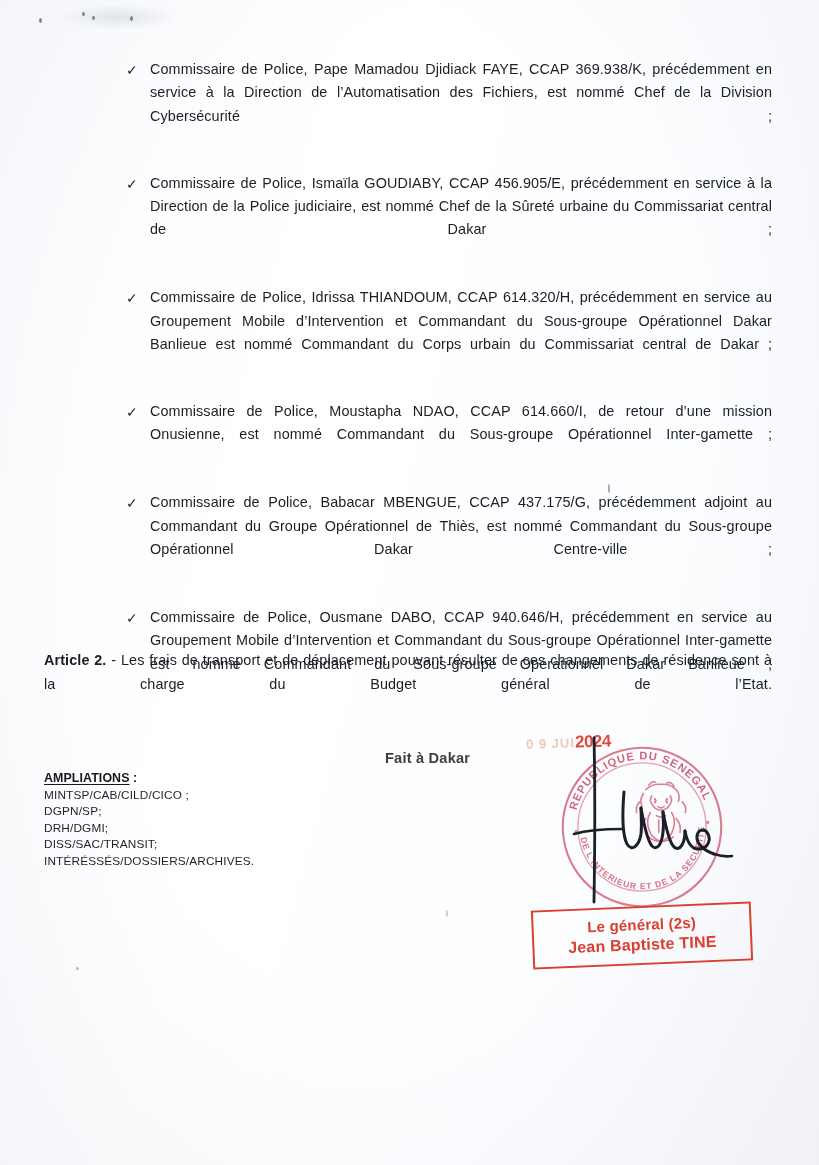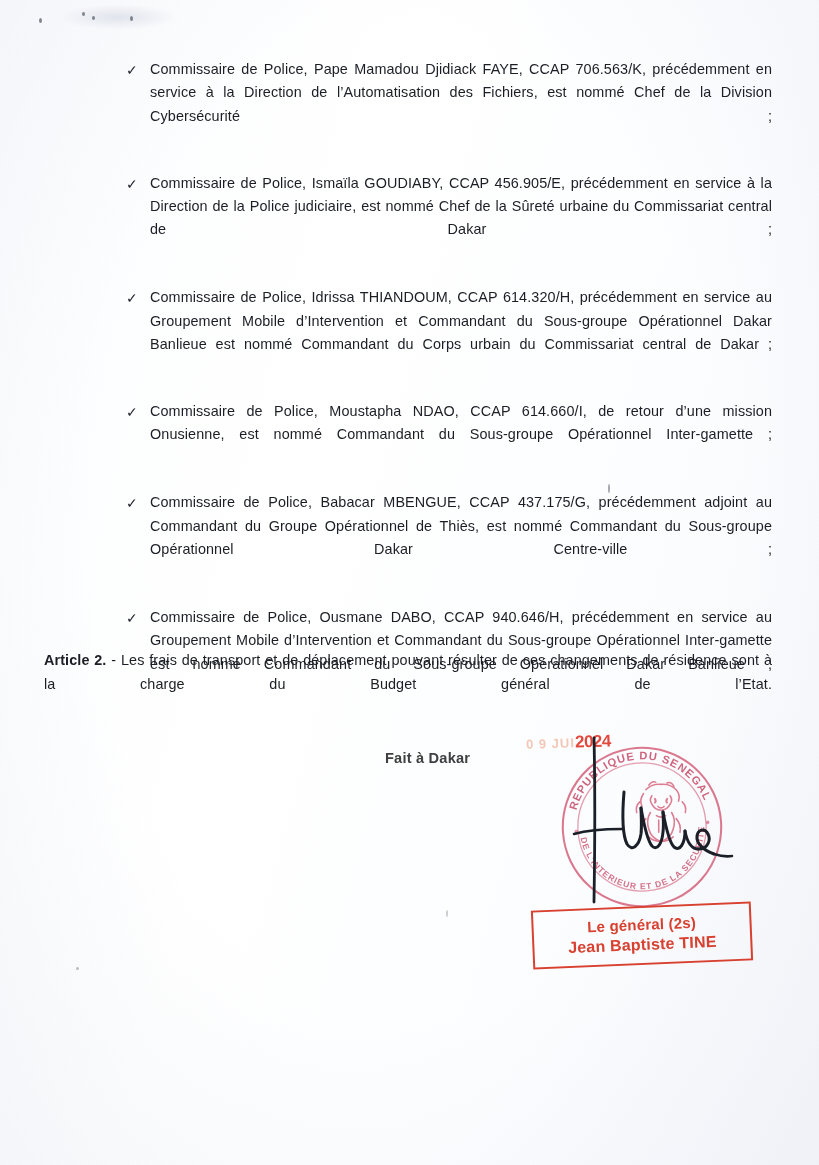--- a/index.html
+++ b/index.html
@@ -244,21 +244,21 @@
   <div class="speck" style="left:92px;top:16px;width:3px;height:4px;"></div>
   <div class="speck" style="left:130px;top:16px;width:3px;height:5px;"></div>
   <div class="speck" style="left:608px;top:484px;width:2px;height:9px;opacity:.55;"></div>
   <div class="speck" style="left:76px;top:967px;width:3px;height:3px;opacity:.4;"></div>
   <div class="speck" style="left:446px;top:910px;width:2px;height:7px;opacity:.3;"></div>
 
   <div id="bullets">
 
     <div class="bullet">
       <span class="bullet-mark">✓</span>
-      <span class="bullet-text">Commissaire de Police, Pape Mamadou Djidiack FAYE, CCAP 706.563/K, précédemment en service à la Direction de l’Automatisation des Fichiers, est nommé Chef de la Division Cybersécurité ;</span>
+      <span class="bullet-text">Commissaire de Police, Pape Mamadou Djidiack FAYE, CCAP 369.938/K, précédemment en service à la Direction de l’Automatisation des Fichiers, est nommé Chef de la Division Cybersécurité ;</span>
     </div>
 
     <div class="bullet" style="margin-bottom:21px;">
       <span class="bullet-mark">✓</span>
       <span class="bullet-text">Commissaire de Police, Ismaïla GOUDIABY, CCAP 456.905/E, précédemment en service à la Direction de la Police judiciaire, est nommé Chef de la Sûreté urbaine du Commissariat central de Dakar ;</span>
     </div>
 
     <div class="bullet" style="margin-bottom:20px;">
       <span class="bullet-mark">✓</span>
       <span class="bullet-text">Commissaire de Police, Idrissa THIANDOUM, CCAP 614.320/H, précédemment en service au Groupement Mobile d’Intervention et Commandant du Sous-groupe Opérationnel Dakar Banlieue est nommé Commandant du Corps urbain du Commissariat central de Dakar ;</span>
@@ -279,20 +279,28 @@
       <span class="bullet-text">Commissaire de Police, Ousmane DABO, CCAP 940.646/H, précédemment en service au Groupement Mobile d’Intervention et Commandant du Sous-groupe Opérationnel Inter-gamette est nommé Commandant du Sous-groupe Opérationnel Dakar Banlieue ;</span>
     </div>
 
   </div>
 
   <p class="article" id="article2"><span class="art-label">Article 2.</span><span> - </span><span>Les frais de transport et de déplacement pouvant résulter de ces changements de résidence sont à la charge du Budget général de l’Etat.</span></p>
 
 
   <div id="fait-a-dakar">Fait à Dakar</div>
 
+  <div id="ampliations">
+    <div id="ampliations-title"><span class="underlined">AMPLIATIONS</span><span> :</span></div>
+    <div class="ampl-item">MINTSP/CAB/CILD/CICO ;</div>
+    <div class="ampl-item">DGPN/SP;</div>
+    <div class="ampl-item">DRH/DGMI;</div>
+    <div class="ampl-item">DISS/SAC/TRANSIT;</div>
+    <div class="ampl-item">INTÉRÉSSÉS/DOSSIERS/ARCHIVES.</div>
+  </div>
 
   <div id="stamp-area">
 
     <div id="date-stamp-faint">0 9 JUI</div>
     <div id="date-stamp">2024</div>
 
     <div id="round-seal">
       <svg viewBox="0 0 200 200">
         <defs>
           <path id="arcTop" d="M 24,100 A 76,76 0 0 1 176,100"></path>

